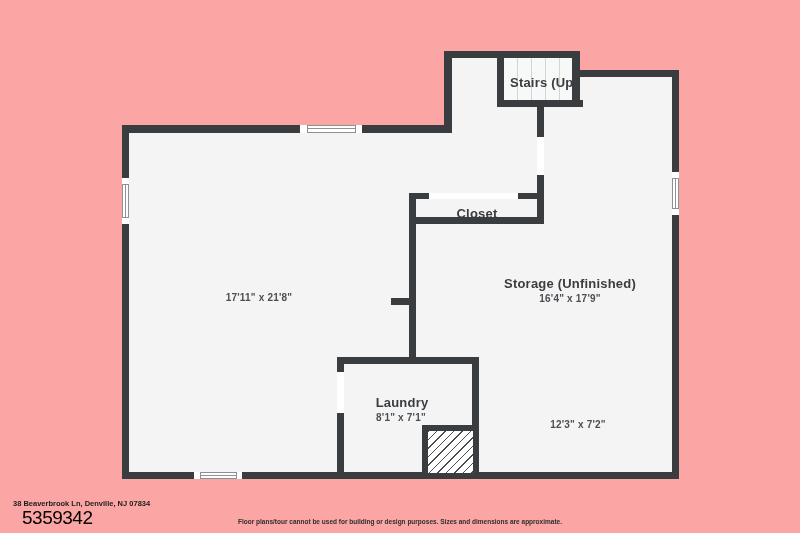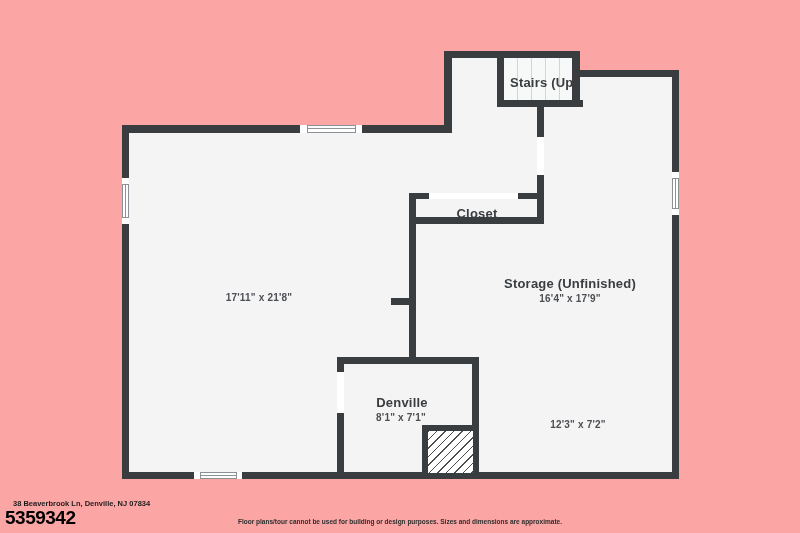--- a/index.html
+++ b/index.html
@@ -14,21 +14,21 @@
   .win-frame.v::after{content:"";position:absolute;top:0;bottom:0;left:50%;width:1px;margin-left:-1px;background:#8d9094;}
   .treads{position:absolute;background-color:#f7f8f8;
           background-image:repeating-linear-gradient(to right,transparent 0 13px,#d2d4d6 13px 14px);}
   .hatch{position:absolute;background-color:#ffffff;
          background-image:repeating-linear-gradient(135deg,#4a4e51 0 1px,transparent 1px 6px);}
   .room-label{position:absolute;transform:translate(-50%,-50%);white-space:nowrap;
               font-weight:700;font-size:13px;color:#3a3d40;letter-spacing:0.2px;}
   .dim-label{position:absolute;transform:translate(-50%,-50%);white-space:nowrap;
              font-weight:700;font-size:10px;color:#4b4e52;letter-spacing:0.2px;}
   .address{position:absolute;left:13px;top:499px;font-size:7.5px;font-weight:700;color:#1c1c1c;}
-  .mls{position:absolute;left:5px;top:507px;font-size:19px;font-weight:700;color:#000;letter-spacing:-0.5px;}
+  .mls{position:absolute;left:22px;top:507px;font-size:19px;font-weight:400;color:#000;letter-spacing:-0.5px;}
   .disclaimer{position:absolute;left:0;top:518px;width:800px;text-align:center;
               font-size:6.5px;font-weight:700;color:#2e2e2e;}
 </style>
 </head>
 <body>
 
 <div class="page">
 
   <div class="floor" style="left:452px;top:58px;width:124px;height:75px;"></div>
   <div class="floor" style="left:576px;top:77px;width:100px;height:56px;"></div>
@@ -73,21 +73,21 @@
   <div class="win-strip" style="left:672px;top:172px;width:7px;height:43px;"></div>
   <div class="win-frame v" style="left:672px;top:178px;width:7px;height:31px;"></div>
   <div class="win-strip" style="left:194px;top:472px;width:48px;height:7px;"></div>
   <div class="win-frame h" style="left:200px;top:472px;width:37px;height:7px;"></div>
 
   <div class="room-label" style="left:544px;top:82px;">Stairs (Up)</div>
   <div class="room-label" style="left:477px;top:207px;margin-top:6px;">Closet</div>
   <div class="dim-label" style="left:259px;top:297px;">17'11" x 21'8"</div>
   <div class="room-label" style="left:570px;top:283px;">Storage (Unfinished)</div>
   <div class="dim-label" style="left:570px;top:298px;">16'4" x 17'9"</div>
-  <div class="room-label" style="left:402px;top:402px;">Denville</div>
+  <div class="room-label" style="left:402px;top:402px;">Laundry</div>
   <div class="dim-label" style="left:401px;top:417px;">8'1" x 7'1"</div>
   <div class="dim-label" style="left:578px;top:424px;">12'3" x 7'2"</div>
 
   <div class="address">38 Beaverbrook Ln, Denville, NJ 07834</div>
   <div class="mls">5359342</div>
   <div class="disclaimer">Floor plans/tour cannot be used for building or design purposes. Sizes and dimensions are approximate.</div>
 
 </div>
 
 </body></html>

